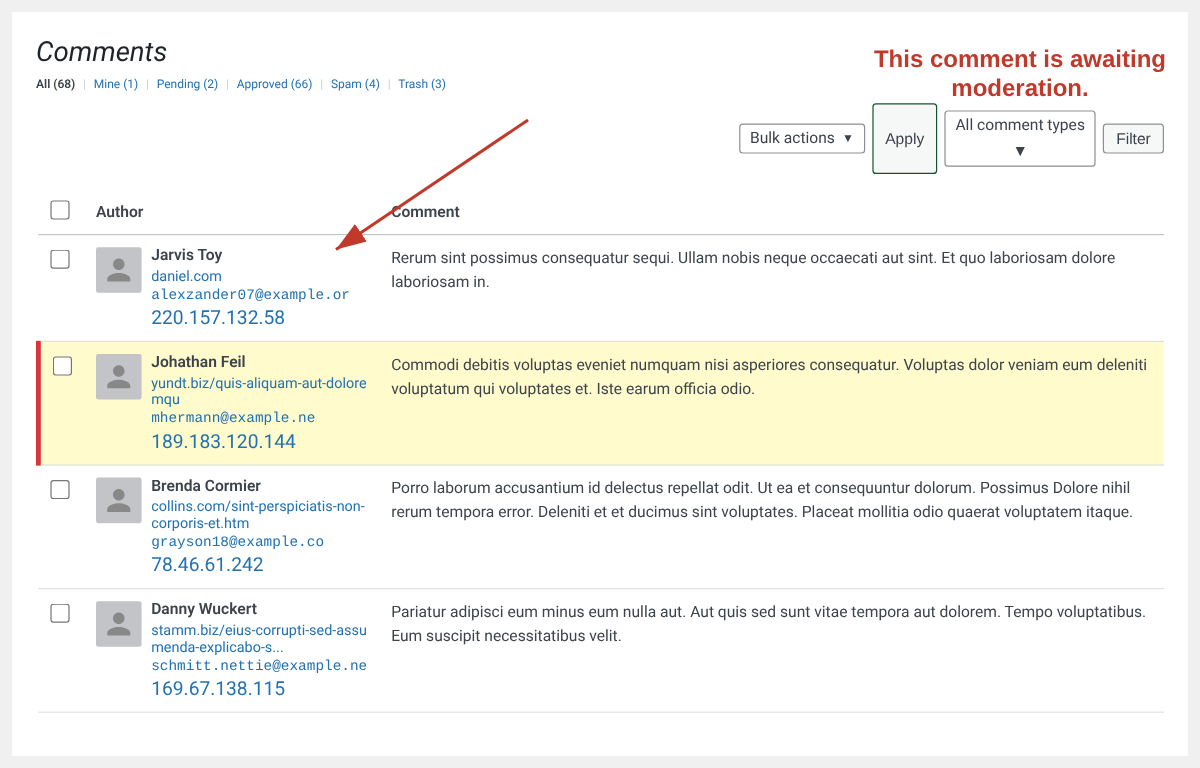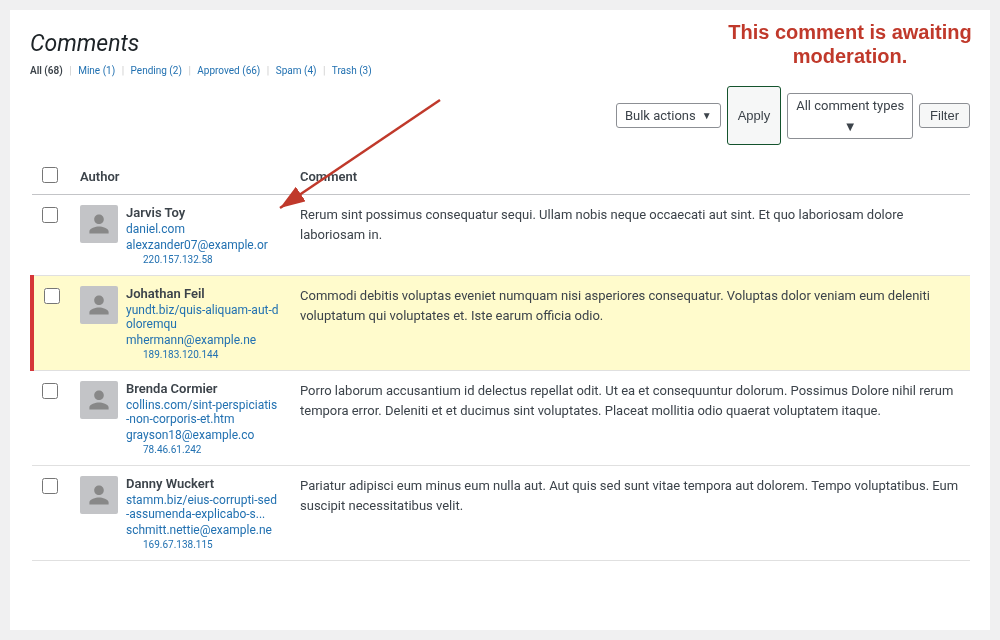--- a/index.html
+++ b/index.html
@@ -168,41 +168,41 @@
       color: #3c434a;
     }
     .author-url {
       color: #2271b1;
       font-size: 12px;
       word-break: break-all;
     }
     .author-email {
       color: #2271b1;
       font-size: 12px;
+      font-family: Liberation Mono, monospace;
     }
     .author-ip {
       color: #2271b1;
-      font-size: 10px;
-      margin-left: 17px;
+      font-size: 16px;
     }
     .comment-text {
       font-size: 13px;
       color: #3c434a;
       line-height: 1.5;
     }
     input[type="checkbox"] {
       cursor: pointer;
       width: 16px;
       height: 16px;
     }
 
     
     .annotation {
       position: absolute;
-      top: 10px;
+      top: 28px;
       right: 10px;
       color: #c0392b;
       font-size: 20px;
       font-weight: 700;
       font-family: Arial, sans-serif;
       text-align: center;
       width: 260px;
       line-height: 1.2;
       pointer-events: none;
     }

